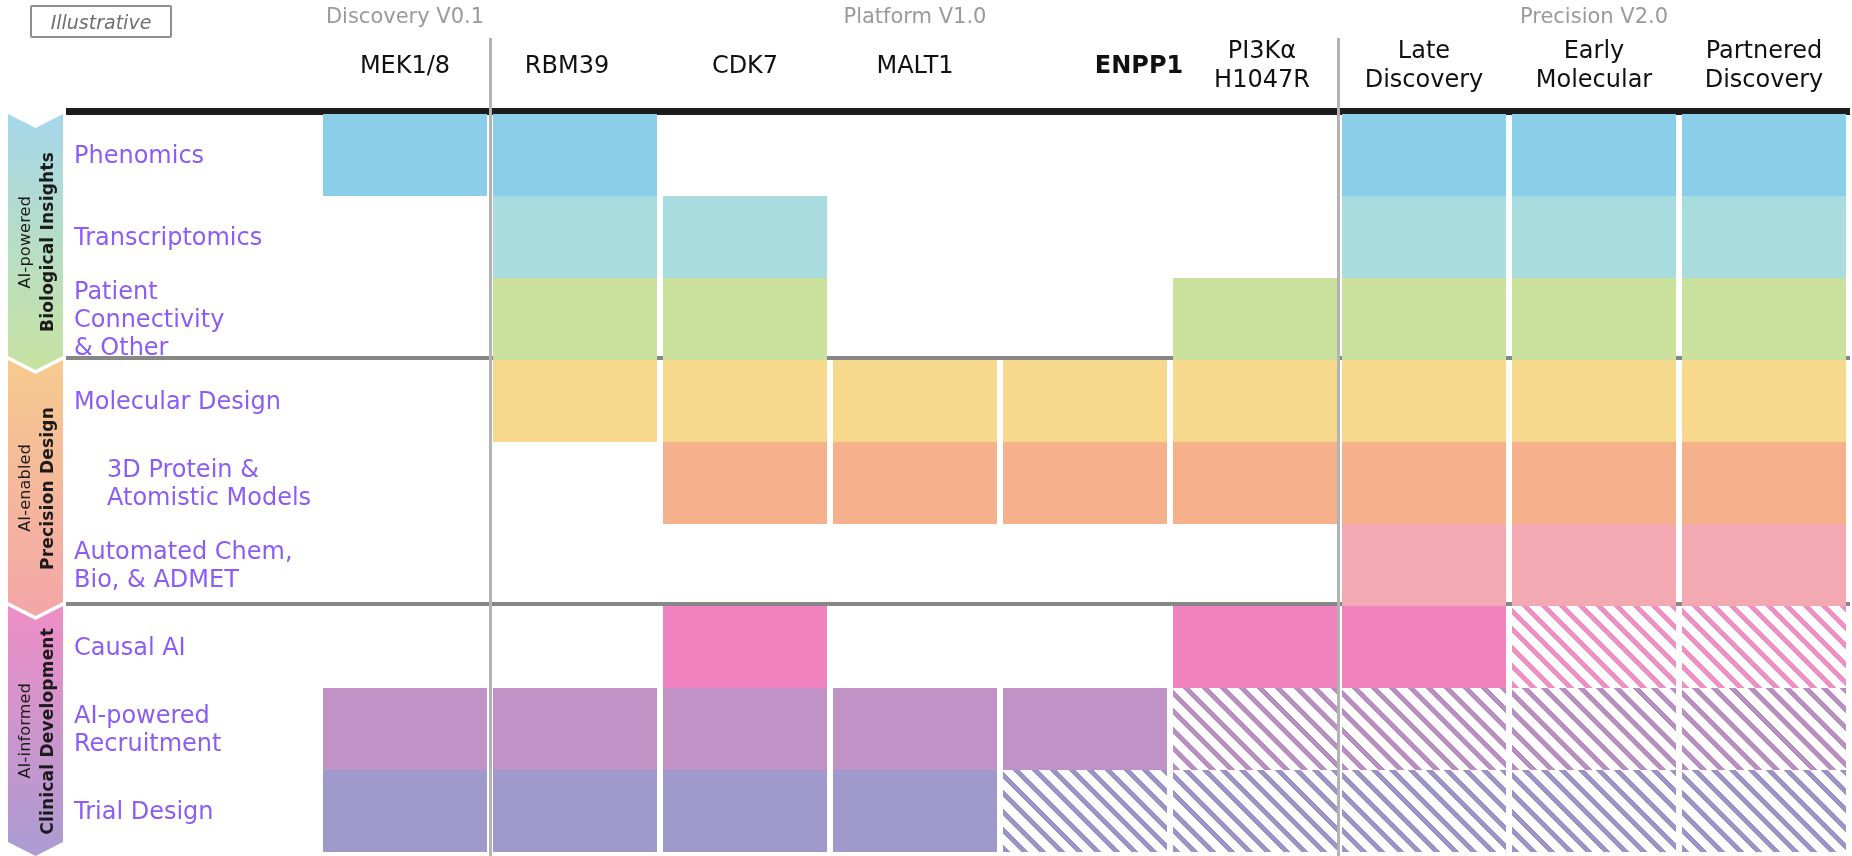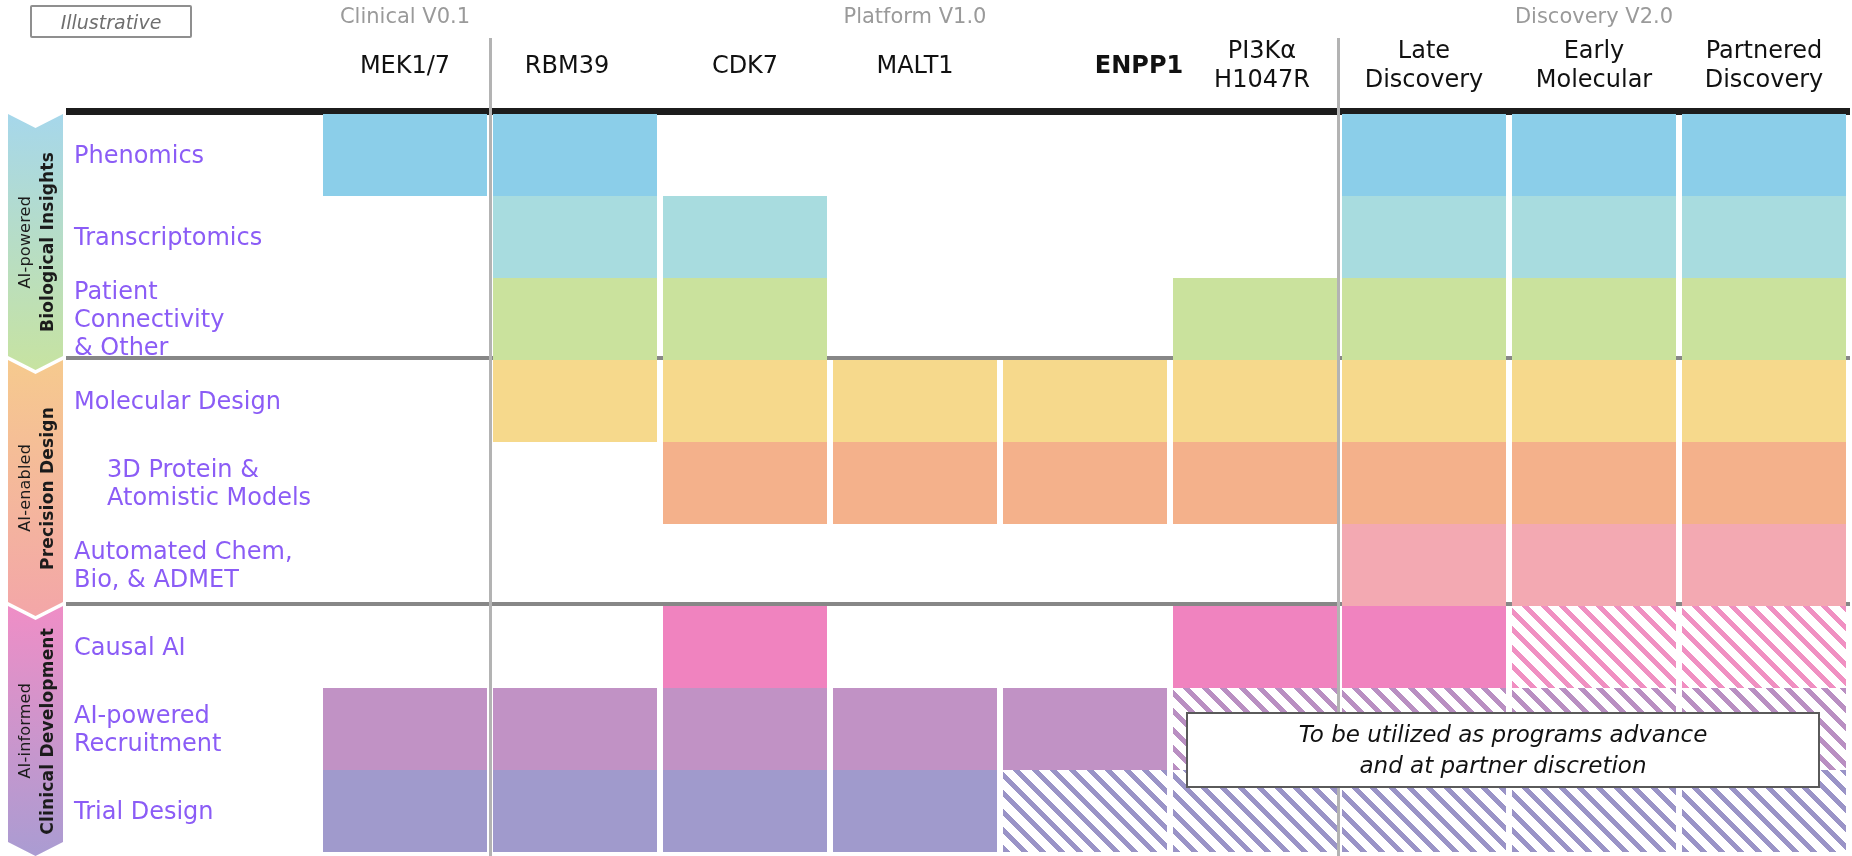--- a/index.html
+++ b/index.html
@@ -3,21 +3,21 @@
 <meta charset="utf-8">
 <style>
   * { margin:0; padding:0; box-sizing:border-box; }
   html,body { background:#fff; }
   #canvas {
     position:relative; width:1852px; height:856px; background:#ffffff;
     font-family:"DejaVu Sans","Liberation Sans",sans-serif; overflow:hidden;
   }
   
   .badge {
-    position:absolute; left:30px; top:5px; width:162px; height:33px;
+    position:absolute; left:30px; top:5px; width:142px; height:33px;
     border:2px solid #8f8f8f; border-radius:2px;
     display:flex; align-items:center; justify-content:center;
     font-style:italic; font-size:19px; color:#6f6f6f; background:#fff;
   }
   
   .platform-label {
     position:absolute; top:3px; height:26px;
     display:flex; align-items:center; justify-content:center;
     font-size:21px; color:#9a9a9a; white-space:nowrap;
   }
@@ -62,27 +62,27 @@
 </head>
 <body>
 
 <div id="canvas">
 
   <div class="badge">
     <span>Illustrative</span>
   </div>
 
   <div id="platform-labels">
-      <div class="platform-label" style="left: 323px; width: 164px;">Clinical V0.1</div>
+      <div class="platform-label" style="left: 323px; width: 164px;">Discovery V0.1</div>
       <div class="platform-label" style="left: 493px; width: 844px;">Platform V1.0</div>
-      <div class="platform-label" style="left: 1342px; width: 504px;">Discovery V2.0</div>
+      <div class="platform-label" style="left: 1342px; width: 504px;">Precision V2.0</div>
     </div>
 
   <div id="col-headers">
-      <div class="col-header" style="left: 315px; width: 180px;">MEK1/7</div>
+      <div class="col-header" style="left: 315px; width: 180px;">MEK1/8</div>
       <div class="col-header" style="left: 477px; width: 180px;">RBM39</div>
       <div class="col-header" style="left: 655px; width: 180px;">CDK7</div>
       <div class="col-header" style="left: 825px; width: 180px;">MALT1</div>
       <div class="col-header" style="left: 1049px; width: 180px; font-weight: bold;">ENPP1</div>
       <div class="col-header" style="left: 1172px; width: 180px;">PI3Kα
 H1047R</div>
       <div class="col-header" style="left: 1334px; width: 180px;">Late
 Discovery</div>
       <div class="col-header" style="left: 1504px; width: 180px;">Early
 Molecular</div>
@@ -178,18 +178,14 @@
       <div class="cell" style="left: 493px; top: 770px; background: rgb(160, 154, 204);"></div>
       <div class="cell" style="left: 663px; top: 770px; background: rgb(160, 154, 204);"></div>
       <div class="cell" style="left: 833px; top: 770px; background: rgb(160, 154, 204);"></div>
       <div class="cell" style="left: 1003px; top: 770px; background: repeating-linear-gradient(45deg, rgb(154, 148, 199) 0px, rgb(154, 148, 199) 5px, rgb(255, 255, 255) 5px, rgb(255, 255, 255) 13px);"></div>
       <div class="cell" style="left: 1173px; top: 770px; background: repeating-linear-gradient(45deg, rgb(154, 148, 199) 0px, rgb(154, 148, 199) 5px, rgb(255, 255, 255) 5px, rgb(255, 255, 255) 13px);"></div>
       <div class="cell" style="left: 1342px; top: 770px; background: repeating-linear-gradient(45deg, rgb(154, 148, 199) 0px, rgb(154, 148, 199) 5px, rgb(255, 255, 255) 5px, rgb(255, 255, 255) 13px);"></div>
       <div class="cell" style="left: 1512px; top: 770px; background: repeating-linear-gradient(45deg, rgb(154, 148, 199) 0px, rgb(154, 148, 199) 5px, rgb(255, 255, 255) 5px, rgb(255, 255, 255) 13px);"></div>
       <div class="cell" style="left: 1682px; top: 770px; background: repeating-linear-gradient(45deg, rgb(154, 148, 199) 0px, rgb(154, 148, 199) 5px, rgb(255, 255, 255) 5px, rgb(255, 255, 255) 13px);"></div>
     </div>
 
-  <div class="note-box">
-    <span>To be utilized as programs advance</span>
-    <span>and at partner discretion</span>
-  </div>
 
 </div>
 
 </body></html>

